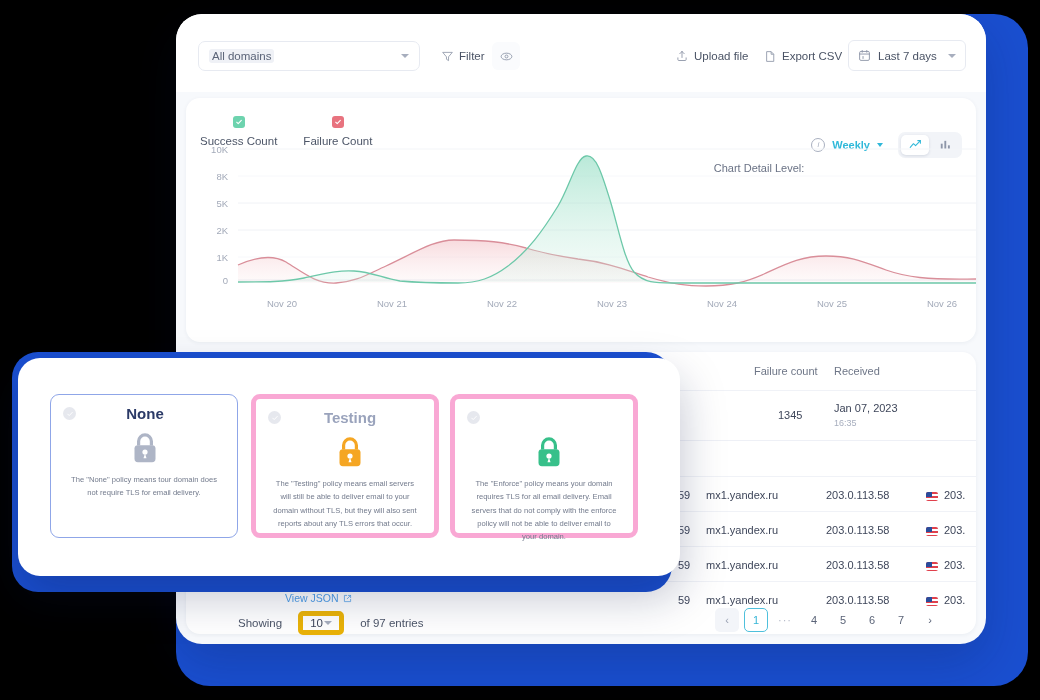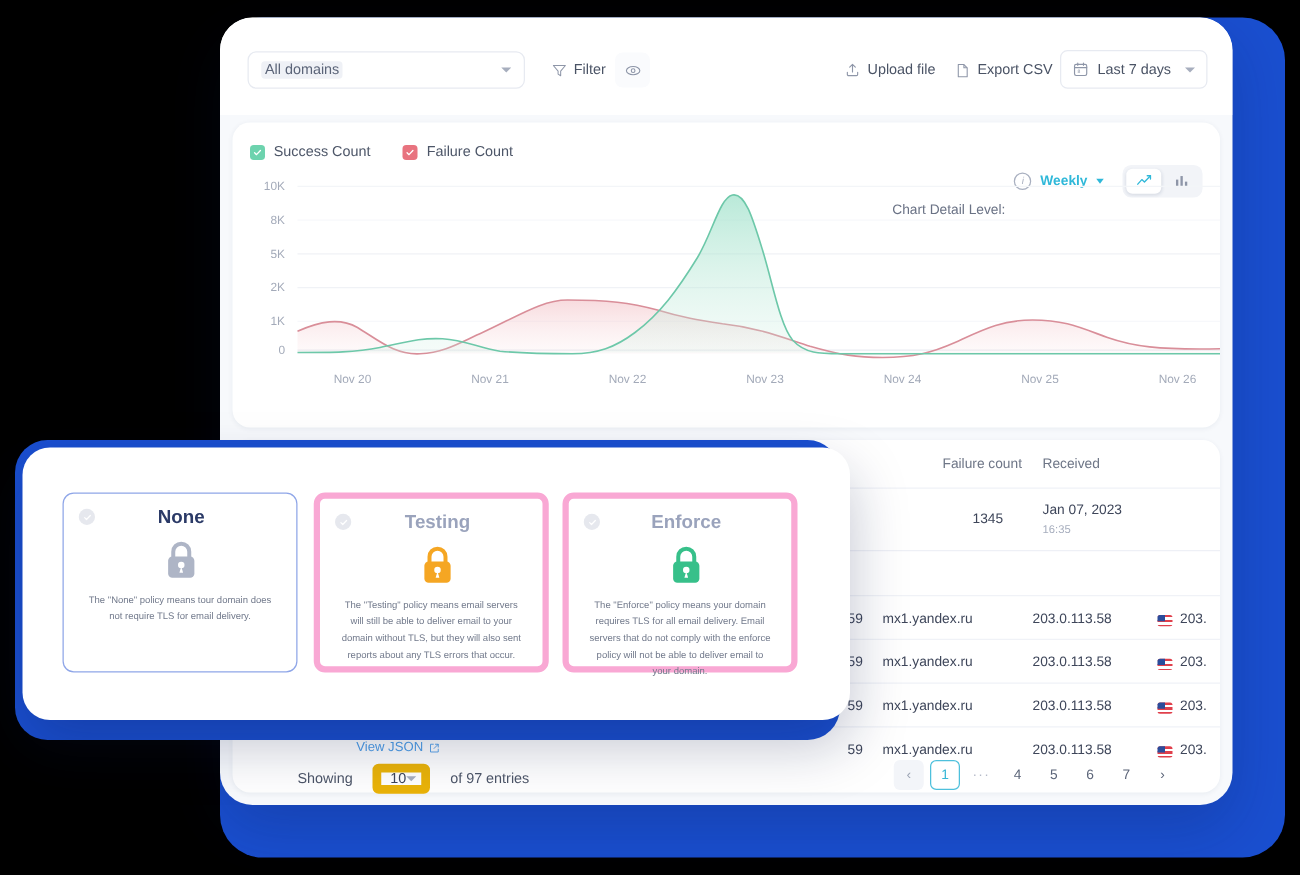--- a/index.html
+++ b/index.html
@@ -57,21 +57,21 @@
   svg{display:block;}
 
   
   .chart-card{
     position:absolute;left:10px;top:84px;width:790px;height:244px;
     background:#FFFFFF;border-radius:14px;
     box-shadow:0 1px 4px rgba(25,45,90,.06);
     overflow:hidden;
   }
   .legend{position:absolute;left:14px;top:18px;display:flex;gap:26px;align-items:center;}
-  .leg{display:flex;align-items:center;gap:7px;font-size:11.5px;color:#48506234;}
+  .leg{display:flex;align-items:center;gap:7px;font-size:11.5px;color:#48506234;flex-direction:column;}
   .leg span.lbl{font-size:11.5px;color:#4D5668;}
   .chk{width:12px;height:12px;border-radius:3px;display:flex;align-items:center;justify-content:center;}
   .chk.success{background:#6DD3AE;}
   .chk.failure{background:#E8737F;}
 
   .detail-wrap{position:absolute;right:14px;top:17px;display:flex;align-items:center;gap:7px;}
   .detail-lbl{font-size:11px;color:#6A7285;margin-top:47px;}
   .info-i{
     width:12px;height:12px;border-radius:50%;border:1px solid #A9B0C0;color:#A9B0C0;
     font-size:8px;display:flex;align-items:center;justify-content:center;font-style:italic;
@@ -116,21 +116,21 @@
     position:relative;vertical-align:middle;
   }
   .flag:before{content:"";position:absolute;left:0;top:0;width:6px;height:5px;background:#2B4C9B;border-radius:2px 0 0 0;}
 
   .viewjson{position:absolute;left:62px;top:578px;font-size:10.5px;color:#4F9FE8;display:flex;gap:4px;align-items:center;margin-left:47px;}
 
   
   .footer{position:absolute;left:0;top:592px;width:810px;height:38px;}
   .showing{position:absolute;left:62px;top:5px;display:flex;align-items:center;gap:16px;font-size:11.5px;color:#4D5668;}
   .pagesize{
-    width:46px;height:24px;border:7px solid #eab308;border-radius:5px;
+    width:46px;height:24px;border:5px solid #eab308;border-radius:5px;
     display:flex;align-items:center;padding:0 7px;box-sizing:border-box;font-size:11.5px;color:#3E465A;
   }
   .pager{position:absolute;right:44px;top:2px;display:flex;gap:5px;align-items:center;}
   .pg{
     min-width:24px;height:24px;border-radius:5px;display:flex;align-items:center;justify-content:center;
     font-size:11px;color:#5B6478;padding:0 4px;box-sizing:border-box;
   }
   .pg.arrow{background:#F3F5F9;color:#9AA2B3;}
   .pg.active{border:1px solid #4EC0DC;color:#35B6D6;background:#fff;}
   .pg.dots{color:#B4BAC8;letter-spacing:1px;}
@@ -443,21 +443,20 @@
       </div>
       <div class="desc">The "Testing" policy means email servers will still be able to deliver email to your domain without TLS, but they will also sent reports about any TLS errors that occur.</div>
     </div>
 
     <div class="opt" style="left:432px">
       <span class="radio">
         <svg width="8" height="8" viewBox="0 0 12 12">
             <path d="M2.6 6.2l2.2 2.2 4.6-4.8" fill="none" stroke="#fff" stroke-width="1.5" stroke-linecap="round" stroke-linejoin="round"></path>
           </svg>
       </span>
-      <div class="title" style="color:#9AA3BC">Enforce</div>
       <div class="lockwrap">
         <svg width="30" height="34" viewBox="0 0 30 34">
           <path d="M8.6 14.5v-4.2a6.4 6.4 0 0112.8 0v4.2" fill="none" stroke="#37C08A" stroke-width="3.2"></path>
           <rect x="4.5" y="14.2" width="21" height="17" rx="3.4" fill="#37C08A"></rect>
           <circle cx="15" cy="21" r="2.6" fill="#fff"></circle>
           <path d="M15 22.2l1.5 5h-3z" fill="#fff"></path>
         </svg>
       </div>
       <div class="desc">The "Enforce" policy means your domain requires TLS for all email delivery. Email servers that do not comply with the enforce policy will not be able to deliver email to your domain.</div>
     </div>

